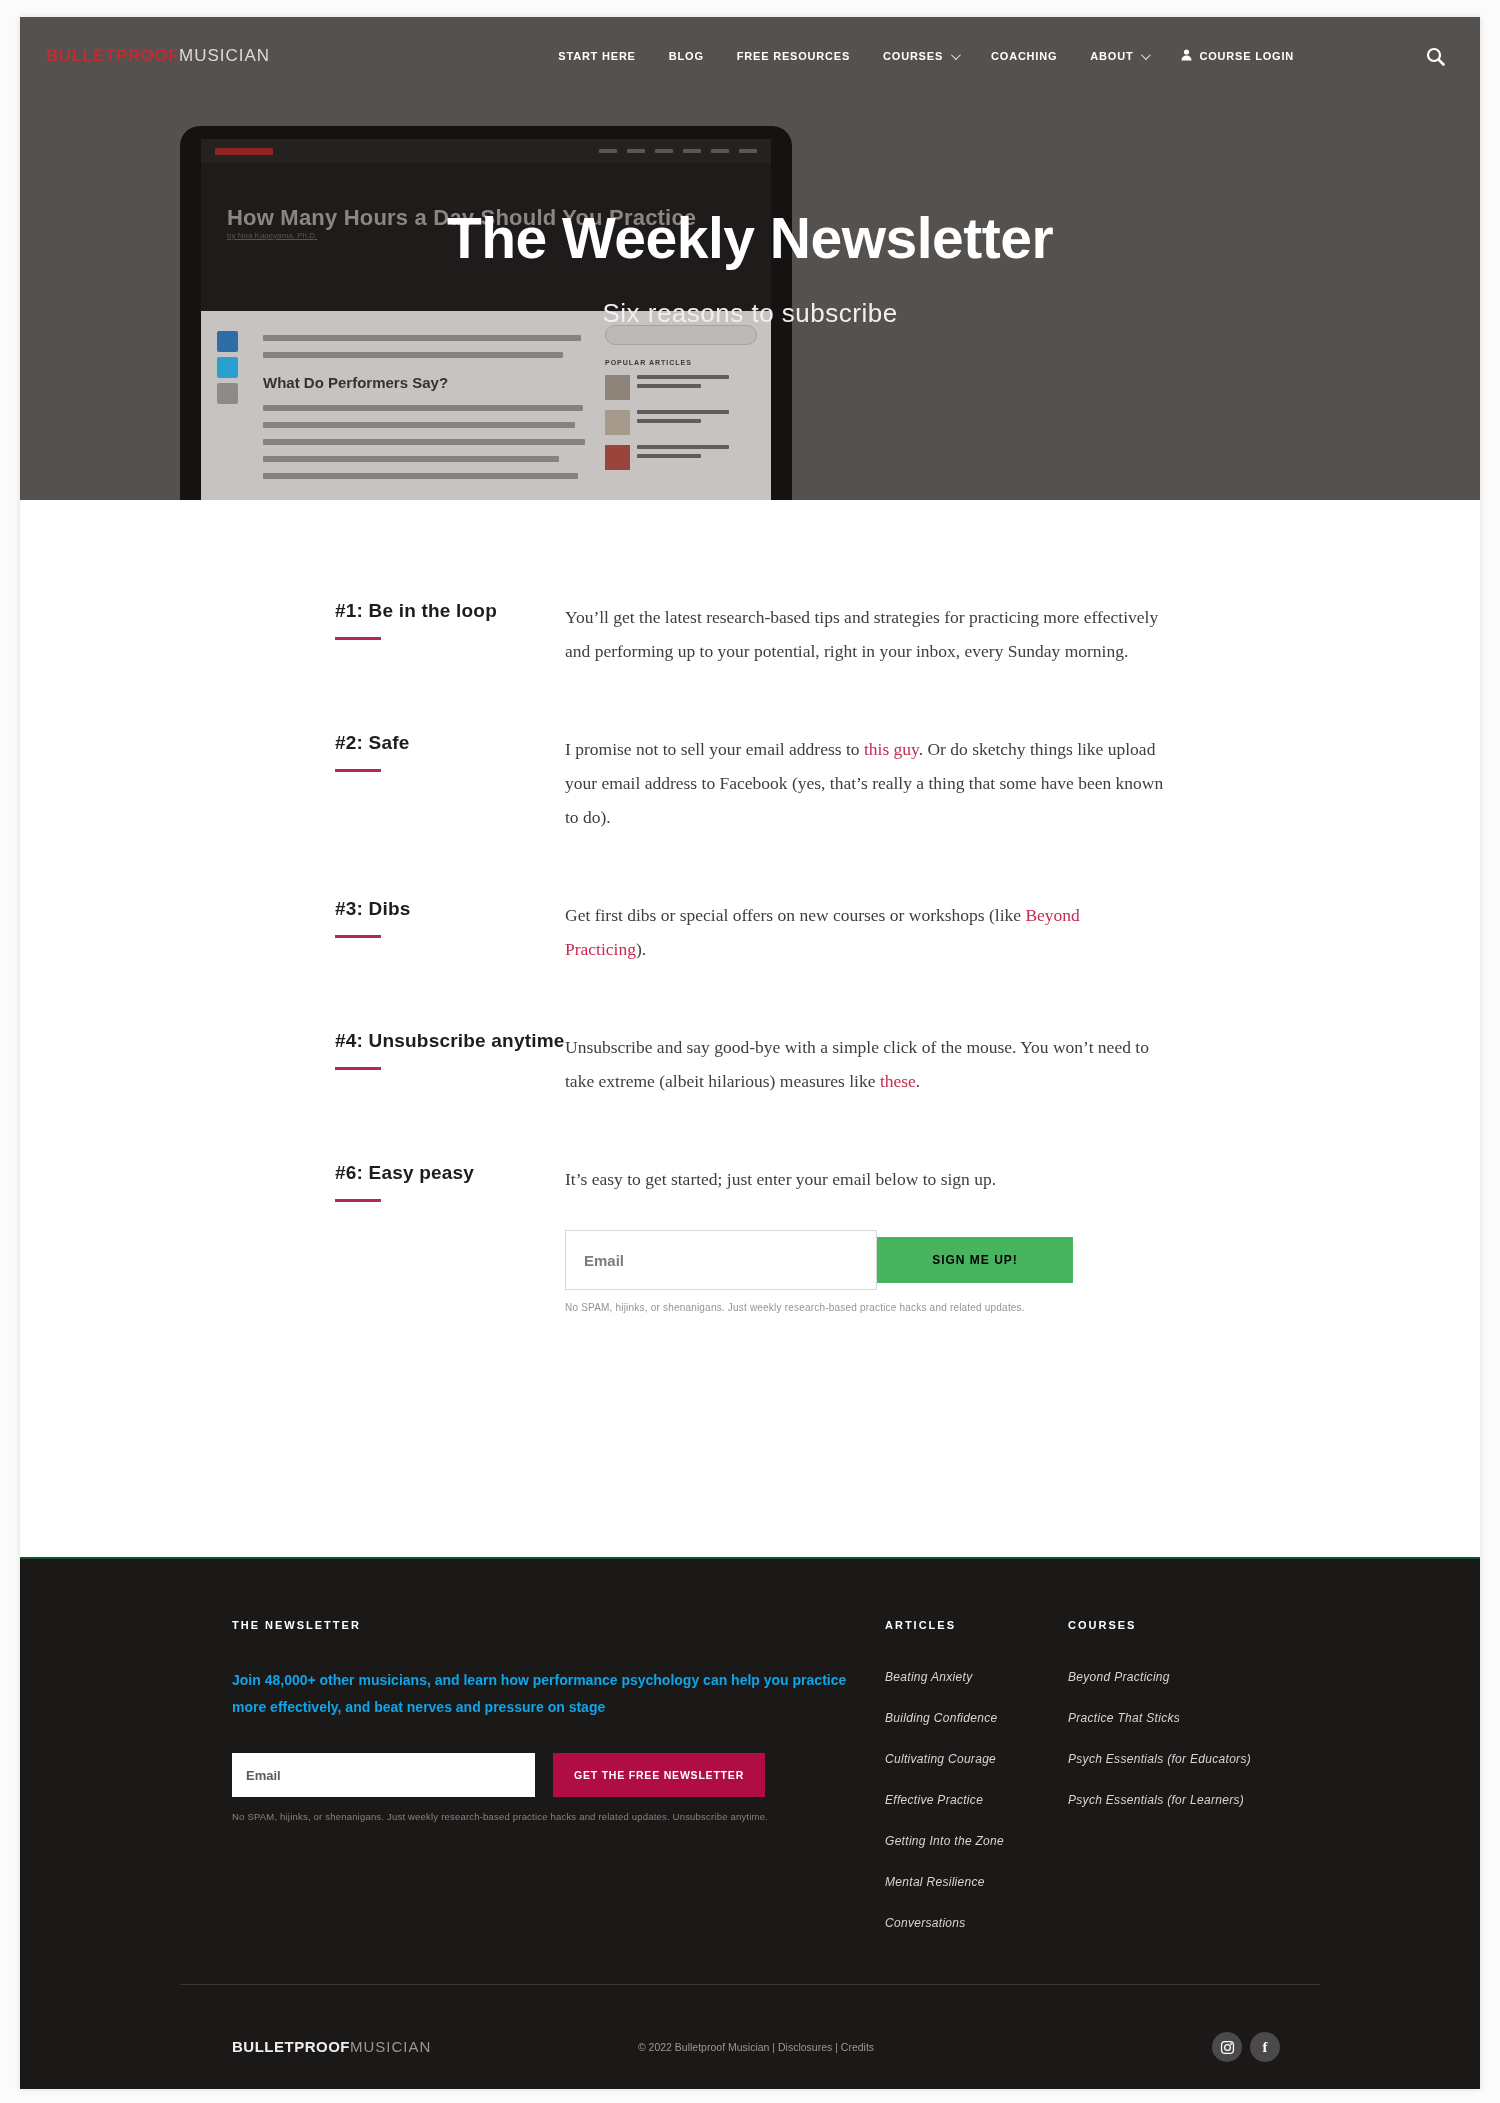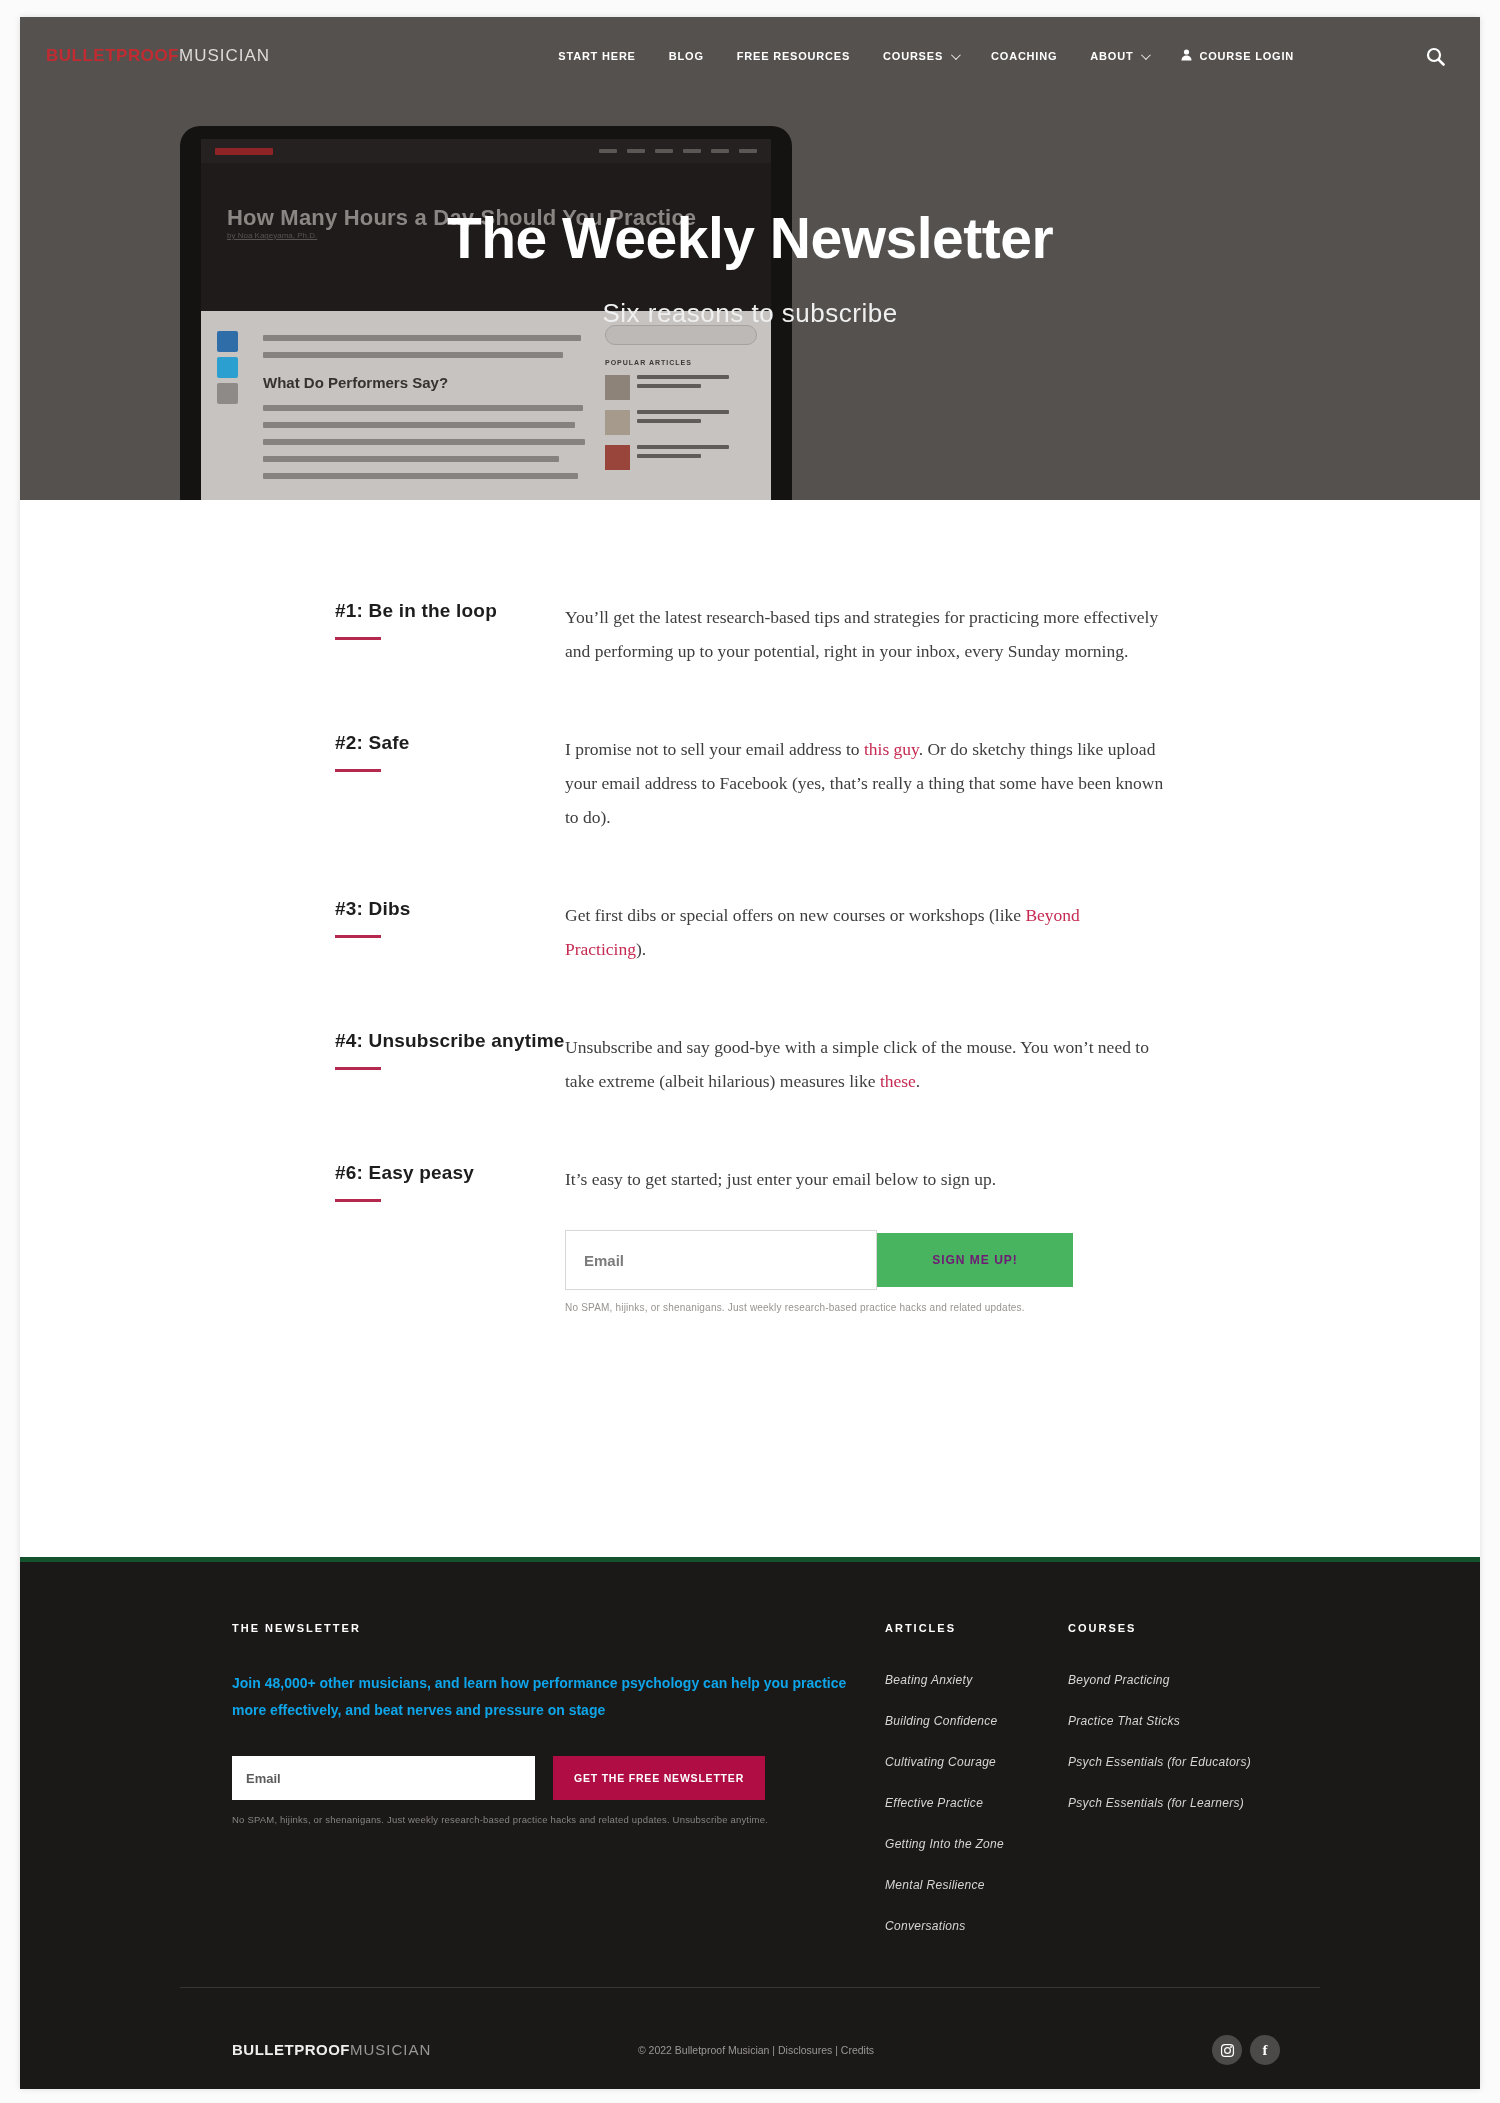--- a/index.html
+++ b/index.html
@@ -82,27 +82,27 @@
   .row-body em { font-style:italic; }
 
   .signup-form { display:flex; align-items:center; margin-top:34px; width:508px; }
   .signup-input {
     flex:1; height:60px; border:1px solid #d8d8d8; box-sizing:border-box;
     font-family:"Liberation Sans", sans-serif; font-size:15px; font-weight:600; color:#555;
     padding:0 18px; outline:none;
   }
   .signup-input::placeholder { color:#7c7c7c; }
   .signup-btn {
-    width:196px; height:54px; background:#48b45f; color:#701a75; border:none; cursor:pointer;
+    width:196px; height:46px; background:#48b45f; color:#000000; border:none; cursor:pointer;
     font-family:"Liberation Sans", sans-serif; font-size:12px; font-weight:700; letter-spacing:1px;
   }
   .signup-note { margin-top:12px; font-size:10px; color:#979390; letter-spacing:.2px; }
 
   
-  .footer { position:relative; height:532px; background:#1b1818; border-top:5px solid #14532d; box-sizing:border-box; }
+  .footer { position:relative; height:532px; background:#1b1818; border-top:2px solid #14532d; box-sizing:border-box; }
   .fcol-news { position:absolute; left:212px; top:60px; width:645px; }
   .f-heading { font-size:11px; font-weight:700; letter-spacing:2px; color:#fff; margin:0 0 36px; }
   .f-text { font-size:14px; font-weight:700; line-height:27px; color:#0ea5e9; margin:0 0 32px; }
   .f-form { display:flex; align-items:center; }
   .f-input {
     width:303px; height:44px; border:none; box-sizing:border-box; background:#fff;
     font-family:"Liberation Sans", sans-serif; font-size:13px; font-weight:600; color:#444; padding:0 14px; outline:none;
   }
   .f-input::placeholder { color:#5c5c5c; }
   .f-btn {

